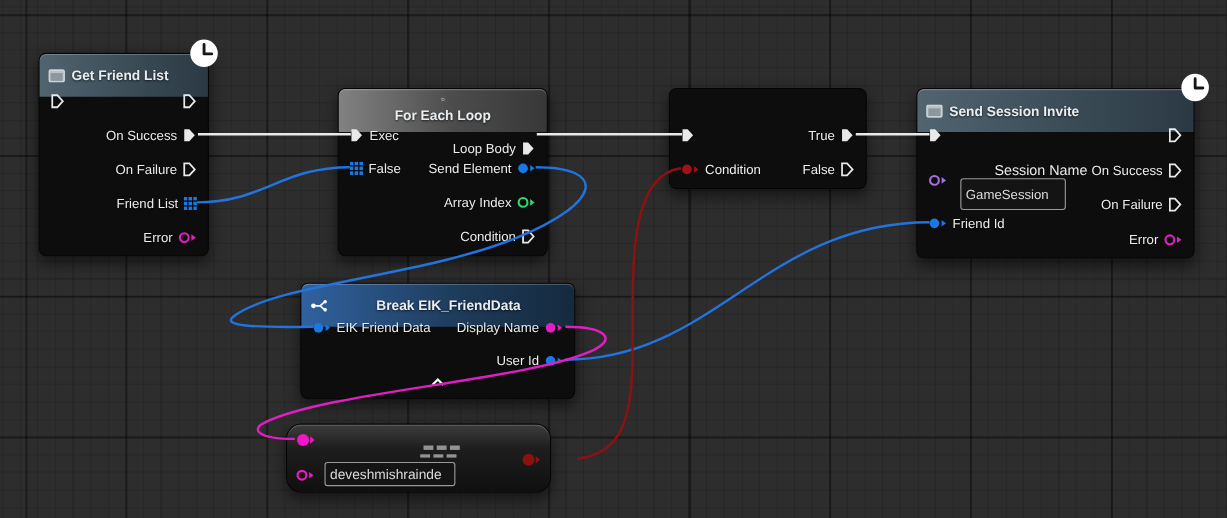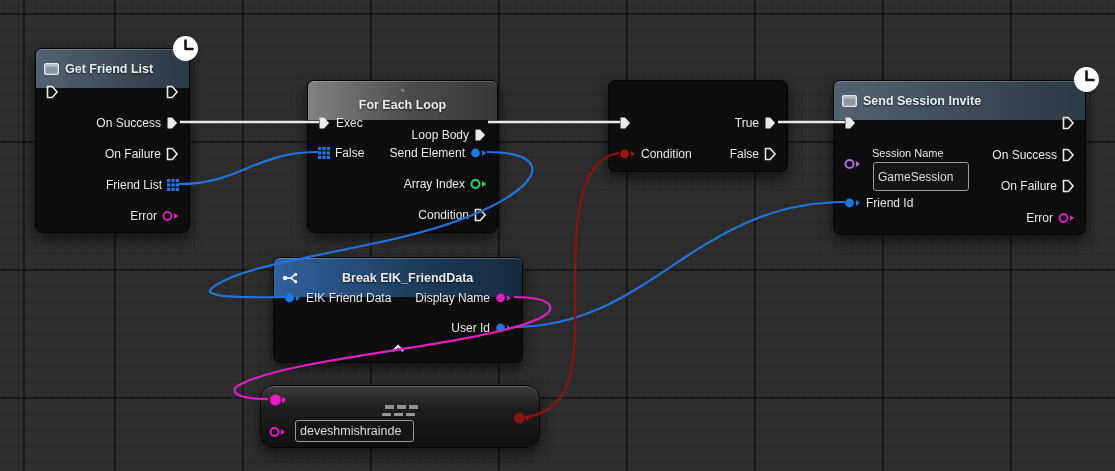--- a/index.html
+++ b/index.html
@@ -32,25 +32,25 @@
   .pin{position:absolute;display:flex;align-items:center;gap:5px;height:16px;}
   .pin.l{left:10px;}
   .pin.r{right:10px;}
   .lbl{font-size:12px;color:#ececec;text-shadow:0 1px 1px rgba(0,0,0,.6);white-space:nowrap;}
   svg.icon{display:block;}
   .txtbox{
     position:absolute;background:#141414;border:1px solid #9b9b9b;border-radius:3px;
     color:#dcdcdc;font-family:"Liberation Sans",sans-serif;font-size:12px;
     padding:0 4px;box-sizing:border-box;outline:none;
   }
-  .slabel{position:absolute;font-size:11px;color:#ececec;text-shadow:0 1px 1px rgba(0,0,0,.6);}
+  .slabel{position:absolute;font-size:13px;color:#ececec;text-shadow:0 1px 1px rgba(0,0,0,.6);margin-left:32px;}
   #wires{position:absolute;left:0;top:0;z-index:40;pointer-events:none;}
   .badge{position:absolute;z-index:60;}
   .eqnode{
-    position:absolute;left:260px;top:385px;width:280px;height:63px;z-index:10;
+    position:absolute;left:260px;top:385px;width:241px;height:63px;z-index:10;
     background:linear-gradient(180deg,#3d3d3d 0%,#1e1e1e 35%,#0f0f0f 100%);
     border:1px solid #050505;border-radius:14px;
     box-shadow:inset 0 1px 0 rgba(255,255,255,.2), 0 6px 14px rgba(0,0,0,.55);
     box-sizing:border-box;
   }
   .eq-glyph{position:absolute;left:124px;top:19px;}
   .eq-row{display:flex;gap:3px;margin-bottom:4px;}
   .eq-row.b{margin-left:-3px;}
   .eq-dash{width:9px;height:3.5px;background:#939393;}
   .chev{position:absolute;left:50%;transform:translateX(-50%);bottom:6px;cursor:pointer;}

